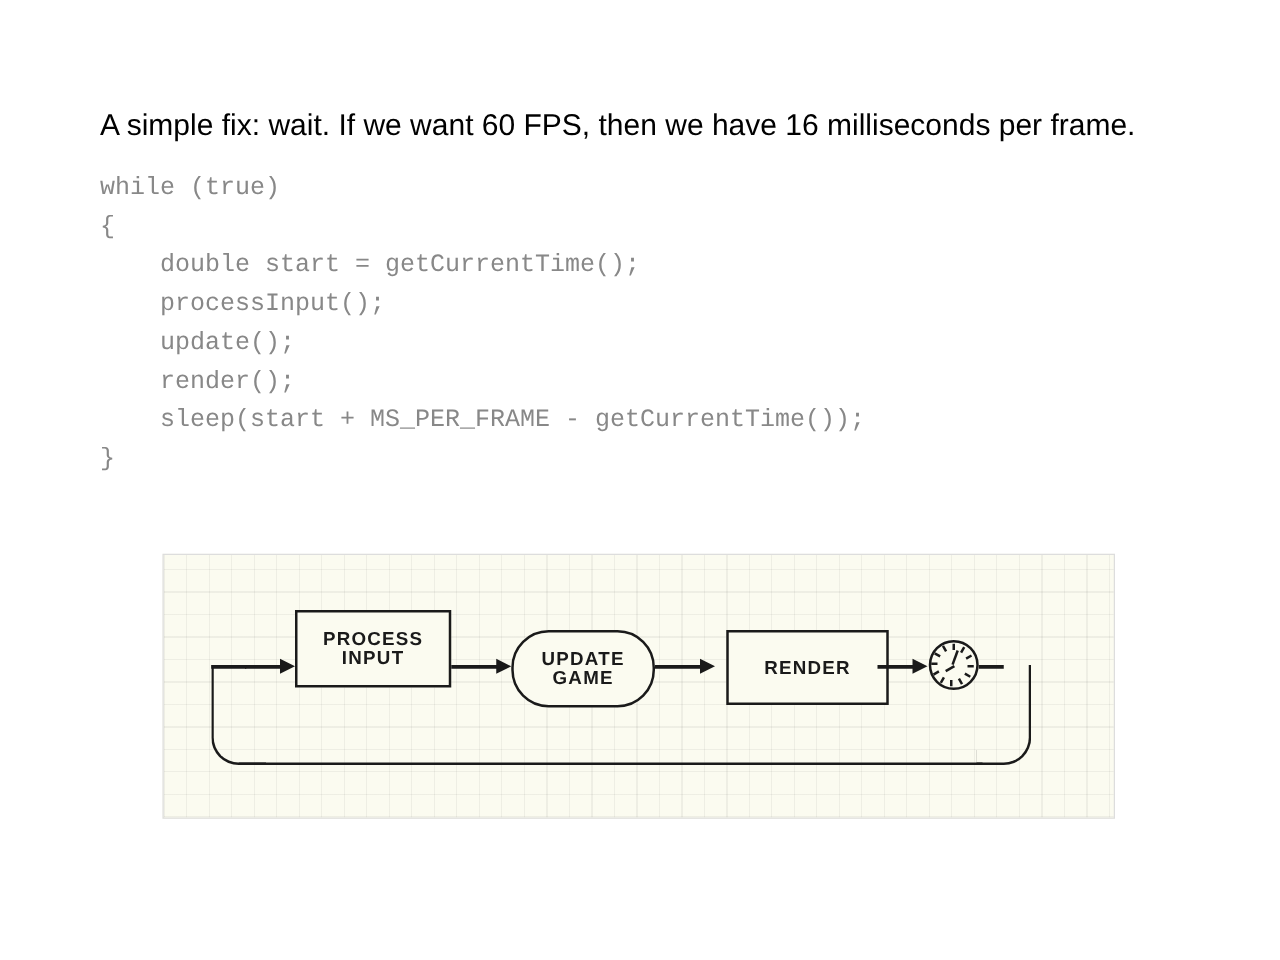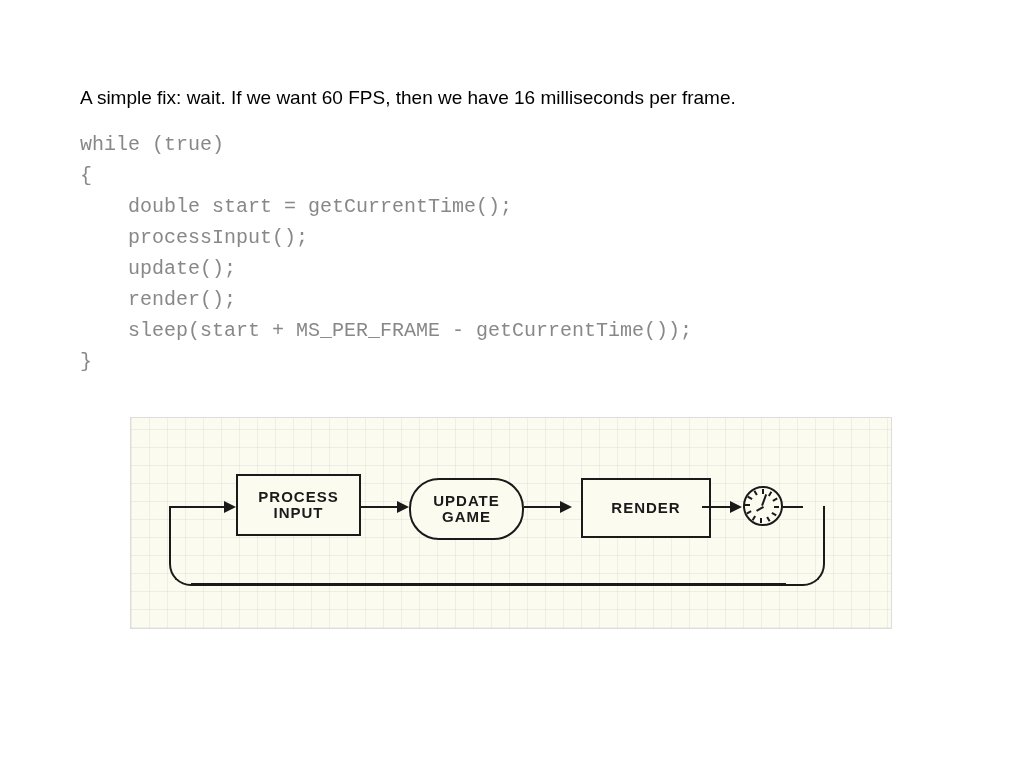--- a/index.html
+++ b/index.html
@@ -8,32 +8,32 @@
     width: 1024px;
     height: 768px;
     background: #ffffff;
     font-family: Arial, Helvetica, sans-serif;
     overflow: hidden;
   }
   .page {
     padding: 85px 80px 0 80px;
   }
   .body-text {
-    font-size: 19px;
+    font-size: 24px;
     line-height: 1.35;
     color: #000;
     margin: 0 0 18px 0;
   }
   .code {
     font-family: "Courier New", Courier, monospace;
     font-size: 20px;
     color: #888;
     line-height: 1.55;
     white-space: pre;
-    margin-bottom: 40px;
+    margin-bottom: 60px;
   }
   .diagram-wrap {
     margin-left: 50px;
     width: 760px;
   }
   .diagram {
     position: relative;
     width: 760px;
     height: 210px;
     background: #fbfbf0;
@@ -115,21 +115,21 @@
 <span>    render();</span>
 <span>    sleep(start + MS_PER_FRAME - getCurrentTime());</span>
 <span>}</span></div>
 
   <div class="diagram-wrap">
     <div class="diagram">
 
       <div class="arrowline" style="left:65px; top:88px; width:30px;"></div>
       <div class="arrowhead" style="left:93px; top:83px;"></div>
 
-      <div class="box" style="left:105px; top:56px; width:125px; height:62px;">
+      <div class="box" style="left:105px; top:44px; width:125px; height:62px;">
         <span class="lbl" style="white-space:pre-line;">PROCESS
 INPUT</span>
       </div>
 
       <div class="arrowline" style="left:230px; top:88px; width:38px;"></div>
       <div class="arrowhead" style="left:266px; top:83px;"></div>
 
       <div class="box" style="left:278px; top:60px; width:115px; height:62px;border-radius:30px;">
         <span class="lbl" style="white-space:pre-line;">UPDATE
 GAME</span>

